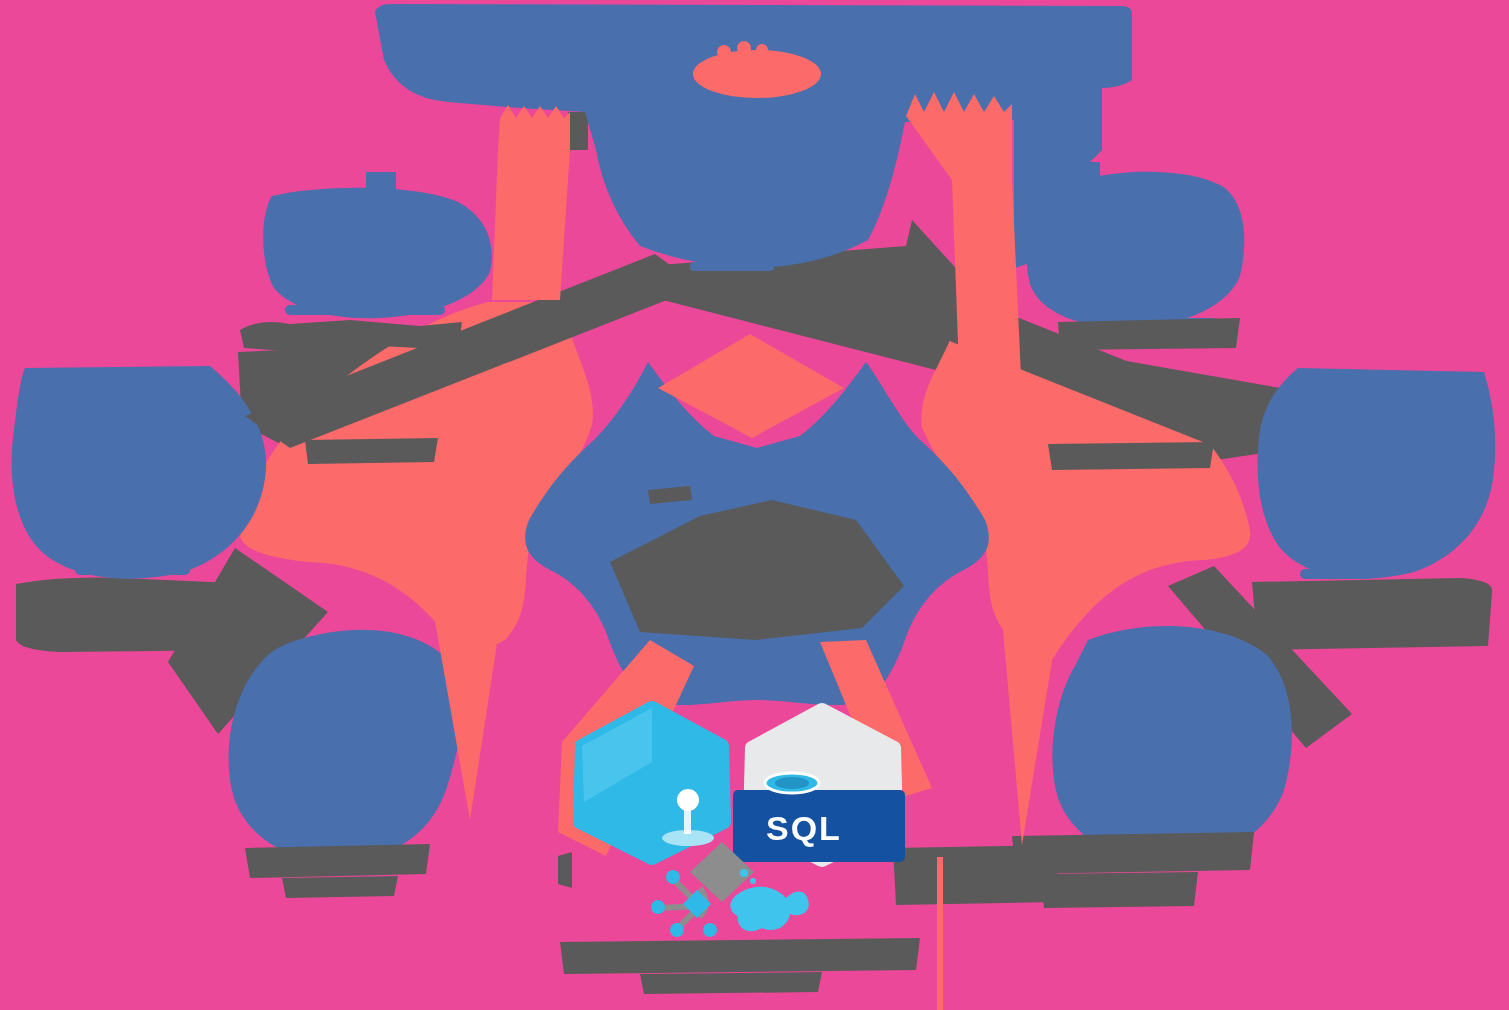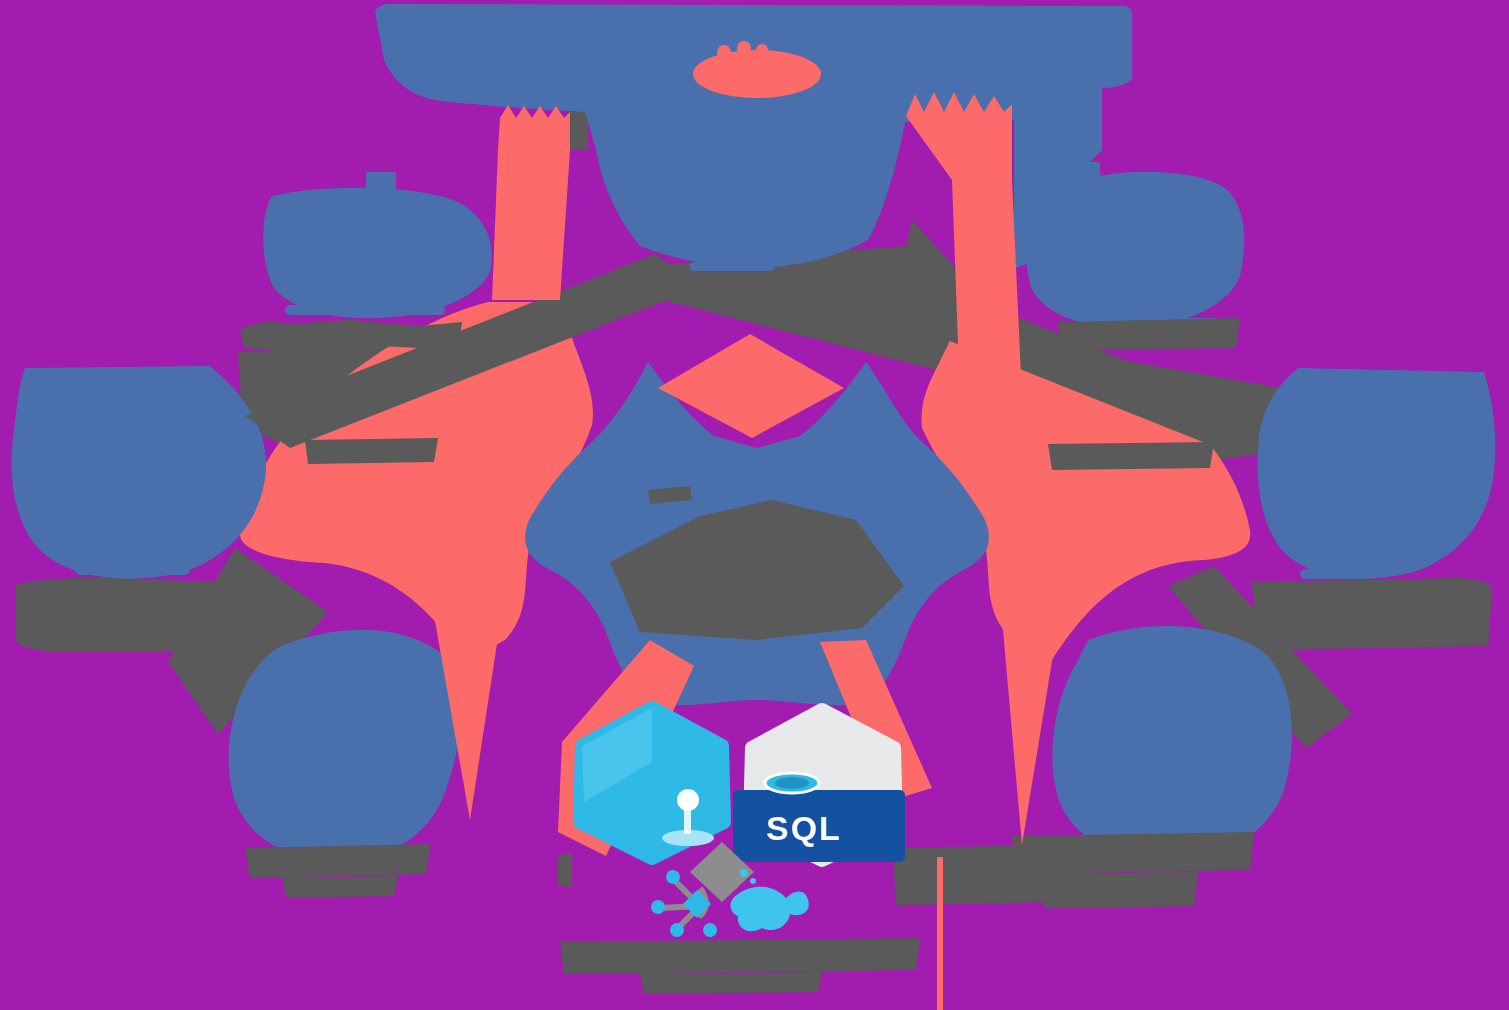--- a/index.html
+++ b/index.html
@@ -1,17 +1,17 @@
 <!DOCTYPE html>
 <html><head>
 <meta charset="utf-8">
 <style>
   html,body{margin:0;padding:0;background:#ffffff;}
   body{width:1509px;height:1010px;overflow:hidden;font-family:"Liberation Sans",sans-serif;}
-  .stage{position:relative;width:1509px;height:1010px;background:#a21caf;}
+  .stage{position:relative;width:1509px;height:1010px;background:#ec4899;}
   svg{display:block;width:1509px;height:1010px;}
   text.sql{font-family:"Liberation Sans",sans-serif;font-weight:bold;font-size:34px;letter-spacing:2px;}
 </style>
 </head>
 <body>
 
 <div class="stage">
 <svg viewBox="0 0 1509 1010" xmlns="http://www.w3.org/2000/svg">
 
   <g fill="#5a5a5a">

